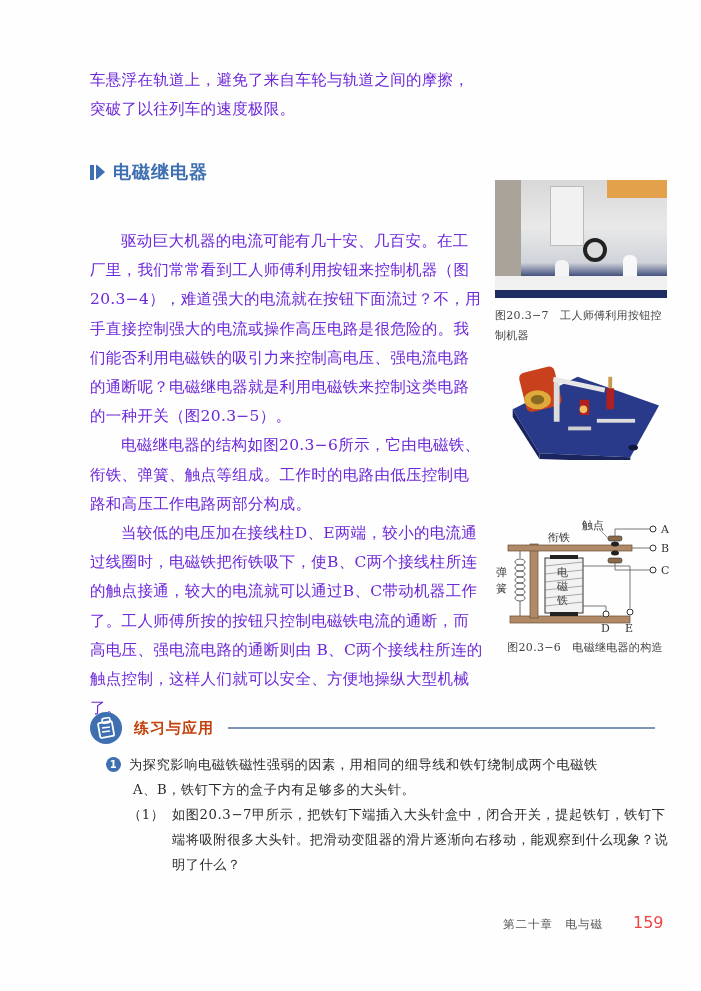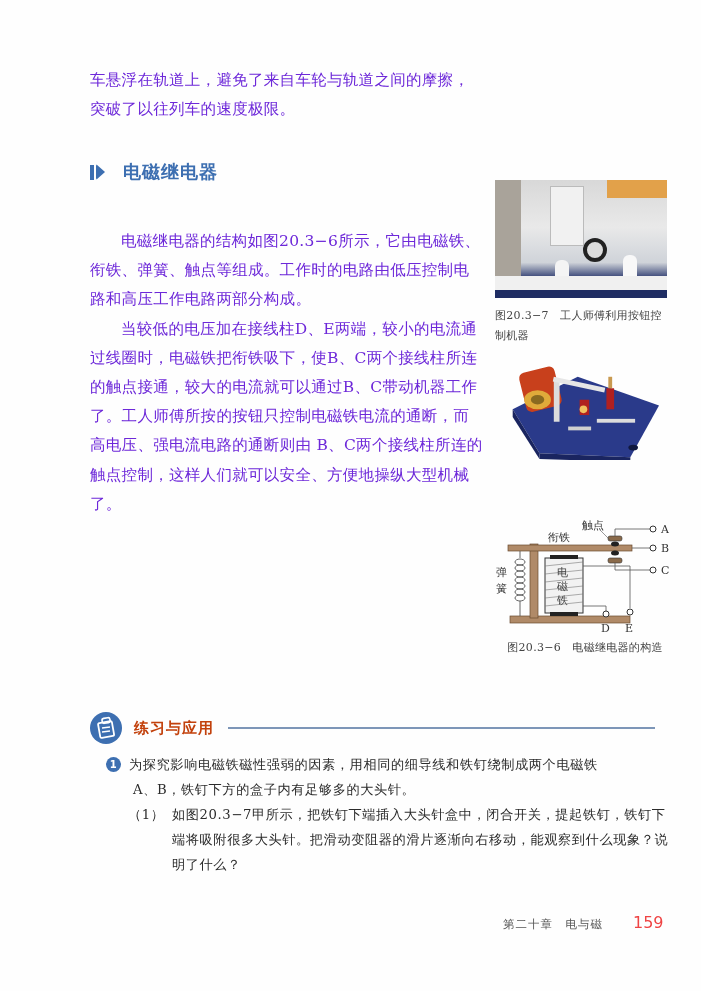--- a/index.html
+++ b/index.html
@@ -3,21 +3,21 @@
 <meta charset="utf-8">
 <style>
   * { box-sizing: border-box; margin: 0; padding: 0; }
   html, body { width: 701px; height: 991px; background: #fefefe; overflow: hidden; }
   body { position: relative; font-family: "DejaVu Serif", "Liberation Serif", serif; color: #2a2a2a; }
   .body-text { position: absolute; font-size: 15.5px; line-height: 29.2px; letter-spacing: 0.3px; color: #6d28d9; }
   .para { text-indent: 2em; }
   .noindent { text-indent: 0; }
   #intro { left: 90px; top: 66px; width: 395px; }
   #main { left: 90px; top: 227px; width: 394px; }
-  .section-head { position: absolute; left: 90px; top: 160px; display: flex; align-items: center; gap: 18px; }
+  .section-head { position: absolute; left: 90px; top: 160px; display: flex; align-items: center; gap: 8px; }
   .section-head .bar { width: 4px; height: 15px; background: #3d6fb1; margin-right: 2px; }
   .section-head .tri { width: 0; height: 0; border-top: 8px solid transparent; border-bottom: 8px solid transparent; border-left: 9px solid #3d6fb1; border-radius: 2px; }
   .section-head .title { font-family: "DejaVu Sans", "Liberation Sans", sans-serif; font-size: 18px; font-weight: bold; color: #3d6fb1; letter-spacing: 1px; }
   .fig { position: absolute; }
   .caption { font-size: 11px; line-height: 20px; color: #444; letter-spacing: 0.3px; }
   #fig4 { left: 495px; top: 180px; width: 175px; }
   #fig4 .photo { width: 172px; height: 118px; background: linear-gradient(180deg, #d8d8d8 0%, #e9e9e9 40%, #cfd3d9 70%, #3d4a7a 82%, #233263 100%); position: relative; overflow: hidden; }
   #fig4 .photo .orange { position: absolute; right: 0; top: 0; width: 60px; height: 18px; background: #e2a14a; }
   #fig4 .photo .panel1 { position: absolute; left: 0; top: 0; width: 26px; height: 98px; background: #a9a39a; }
   #fig4 .photo .panel2 { position: absolute; left: 55px; top: 6px; width: 34px; height: 60px; background: #f1f1f1; border: 1px solid #bbb; }
@@ -56,20 +56,21 @@
 
 <div class="section-head">
   <span style="display:flex;align-items:center;">
     <span class="bar"></span>
       <span class="tri"></span>
   </span>
   <span class="title">电磁继电器</span>
 </div>
 
 <div id="main" class="body-text">
+  <p class="para">驱动巨大机器的电流可能有几十安、几百安。在工厂里，我们常常看到工人师傅利用按钮来控制机器（图20.3−4），难道强大的电流就在按钮下面流过？不，用手直接控制强大的电流或操作高压电路是很危险的。我们能否利用电磁铁的吸引力来控制高电压、强电流电路的通断呢？电磁继电器就是利用电磁铁来控制这类电路的一种开关（图20.3−5）。</p>
   <p class="para">电磁继电器的结构如图20.3−6所示，它由电磁铁、衔铁、弹簧、触点等组成。工作时的电路由低压控制电路和高压工作电路两部分构成。</p>
   <p class="para">当较低的电压加在接线柱D、E两端，较小的电流通过线圈时，电磁铁把衔铁吸下，使B、C两个接线柱所连的触点接通，较大的电流就可以通过B、C带动机器工作了。工人师傅所按的按钮只控制电磁铁电流的通断，而高电压、强电流电路的通断则由 B、C两个接线柱所连的触点控制，这样人们就可以安全、方便地操纵大型机械了。</p>
 </div>
 
 <div id="fig4" class="fig">
   <div class="photo">
     <div class="orange"></div>
     <div class="panel1"></div>
     <div class="panel2"></div>
     <div class="circle"></div>

